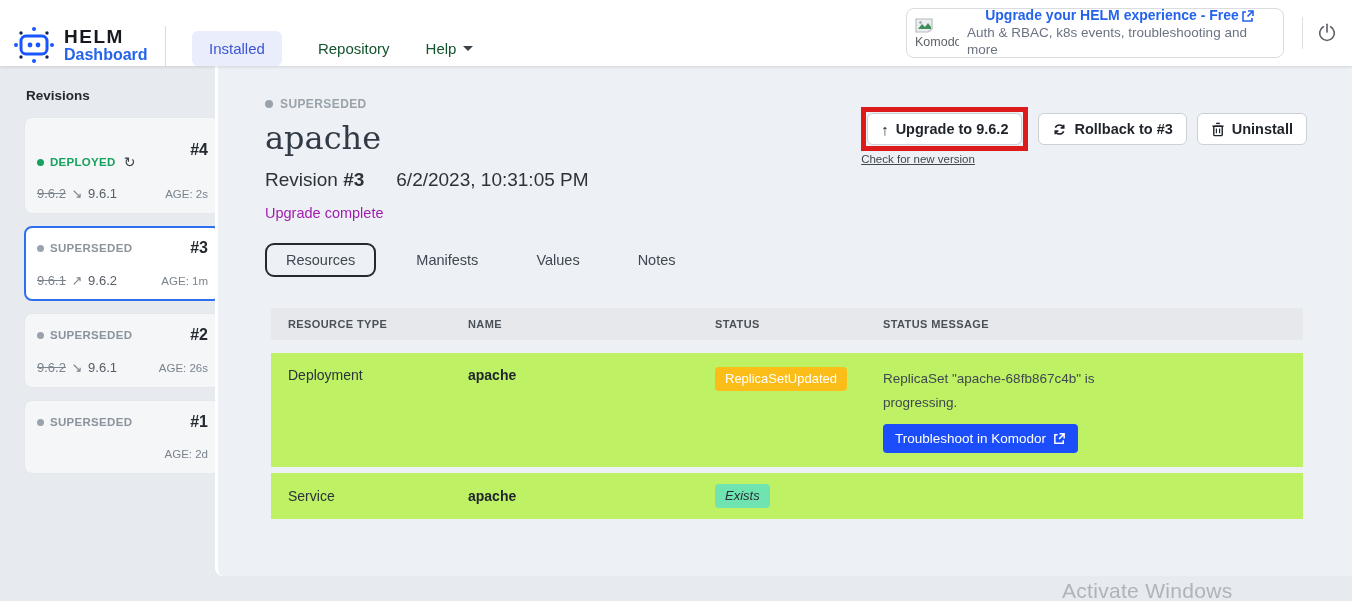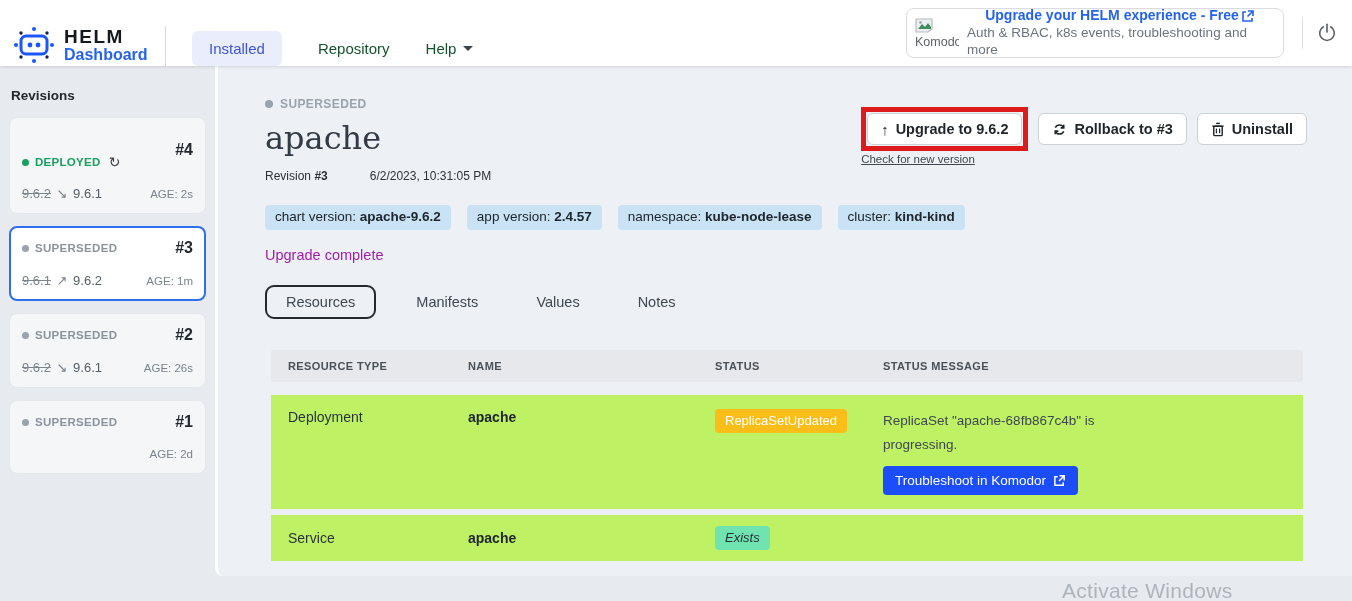--- a/index.html
+++ b/index.html
@@ -42,21 +42,21 @@
   .promo-img { width:44px; overflow:hidden; display:flex; flex-direction:column; align-items:flex-start; gap:1px; }
   .promo-alt { font-size:12.5px; color:#5f6368; white-space:nowrap; }
   .promo-texts { display:flex; flex-direction:column; align-items:center; flex:1; line-height:1.25; }
   .promo-title { font-size:14px; font-weight:bold; color:#2563eb; display:flex; align-items:center; gap:2px; cursor:pointer; }
   .promo-sub { font-size:13.5px; color:#6b7280; }
   .power-divider { position:absolute; right:49px; top:17px; width:1px; height:32px; background:#dcdfe3; }
   .power-btn { position:absolute; right:14px; top:22px; width:22px; height:22px; cursor:pointer; }
 
   
   .sidebar {
-    position:absolute; left:0; top:66px; width:215px; height:535px;
+    position:absolute; left:15px; top:66px; width:215px; height:535px;
     padding:22px 9px 0 9px;
   }
   .sidebar-title { font-size:13.5px; font-weight:bold; color:#24292f; margin-bottom:14px; padding-left:2px; }
   .rev-card {
     background:#f4f6f8; border:1px solid #e5e8eb; border-radius:8px;
     padding:12px 12px; margin-bottom:12px; cursor:pointer;
   }
   .rev-card.selected { background:#ffffff; border:2px solid #2f6fed; padding:11px 11px; }
   .rev-row1 { display:flex; align-items:center; justify-content:space-between; }
   .rev-status { display:flex; align-items:center; gap:6px; font-size:11.5px; font-weight:bold; letter-spacing:.3px; color:#8b939c; }
@@ -73,21 +73,21 @@
   
   .main {
     position:absolute; left:215px; top:66px; width:1137px; height:510px;
     background:#edf1f5; border-left:3px solid #ffffff;
     border-bottom-left-radius:8px;
   }
   .main-inner { padding:30px 45px 0 47px; }
   .status-line { display:flex; align-items:center; gap:7px; font-size:12px; font-weight:bold; letter-spacing:.4px; color:#9aa2ab; height:15px; margin-bottom:8px; }
   .status-line .dot { width:8px; height:8px; }
   .release-title { font-family:"DejaVu Serif", serif; font-weight:normal; font-size:32px; color:#323a45; line-height:38px; margin-bottom:12px; }
-  .revision-line { display:flex; align-items:baseline; gap:42px; font-size:12px; color:#2c323a; height:19px; margin-bottom:17px; }
+  .revision-line { display:flex; align-items:baseline; gap:32px; font-size:19px; color:#2c323a; height:19px; margin-bottom:17px; }
   .revision-num { font-weight:bold; }
 
   .chips { display:flex; gap:16px; margin-bottom:17px; height:25px; }
   .chip { background:#c9e3f5; border-radius:4px; padding:4px 10px; font-size:13.5px; color:#20262d; white-space:nowrap; }
   .chip b { font-weight:bold; }
   .upgrade-note { font-size:14.5px; color:#a21caf; height:17px; margin-bottom:20px; }
 
   .tabs { display:flex; align-items:center; gap:22px; height:36px; margin-bottom:30px; }
   .tab { font-size:14.5px; color:#3f4750; padding:8px 18px; cursor:pointer; }
   .tab.active { border:2px solid #24292f; border-radius:9px; padding:7px 19px; }
@@ -284,38 +284,20 @@
     </div>
     <h1 class="release-title">apache</h1>
     <div class="revision-line">
       <span>
         <span>Revision</span>
         <span class="revision-num">#3</span>
       </span>
       <span>6/2/2023, 10:31:05 PM</span>
     </div>
 
-    <div class="chips">
-      <span class="chip">
-        <span>chart version:</span>
-        <b>apache-9.6.2</b>
-      </span>
-      <span class="chip">
-        <span>app version:</span>
-        <b>2.4.57</b>
-      </span>
-      <span class="chip">
-        <span>namespace:</span>
-        <b>kube-node-lease</b>
-      </span>
-      <span class="chip">
-        <span>cluster:</span>
-        <b>kind-kind</b>
-      </span>
-    </div>
 
     <div class="upgrade-note">Upgrade complete</div>
 
     <div class="tabs">
       <span class="tab active">Resources</span>
       <span class="tab">Manifests</span>
       <span class="tab">Values</span>
       <span class="tab">Notes</span>
     </div>
 

